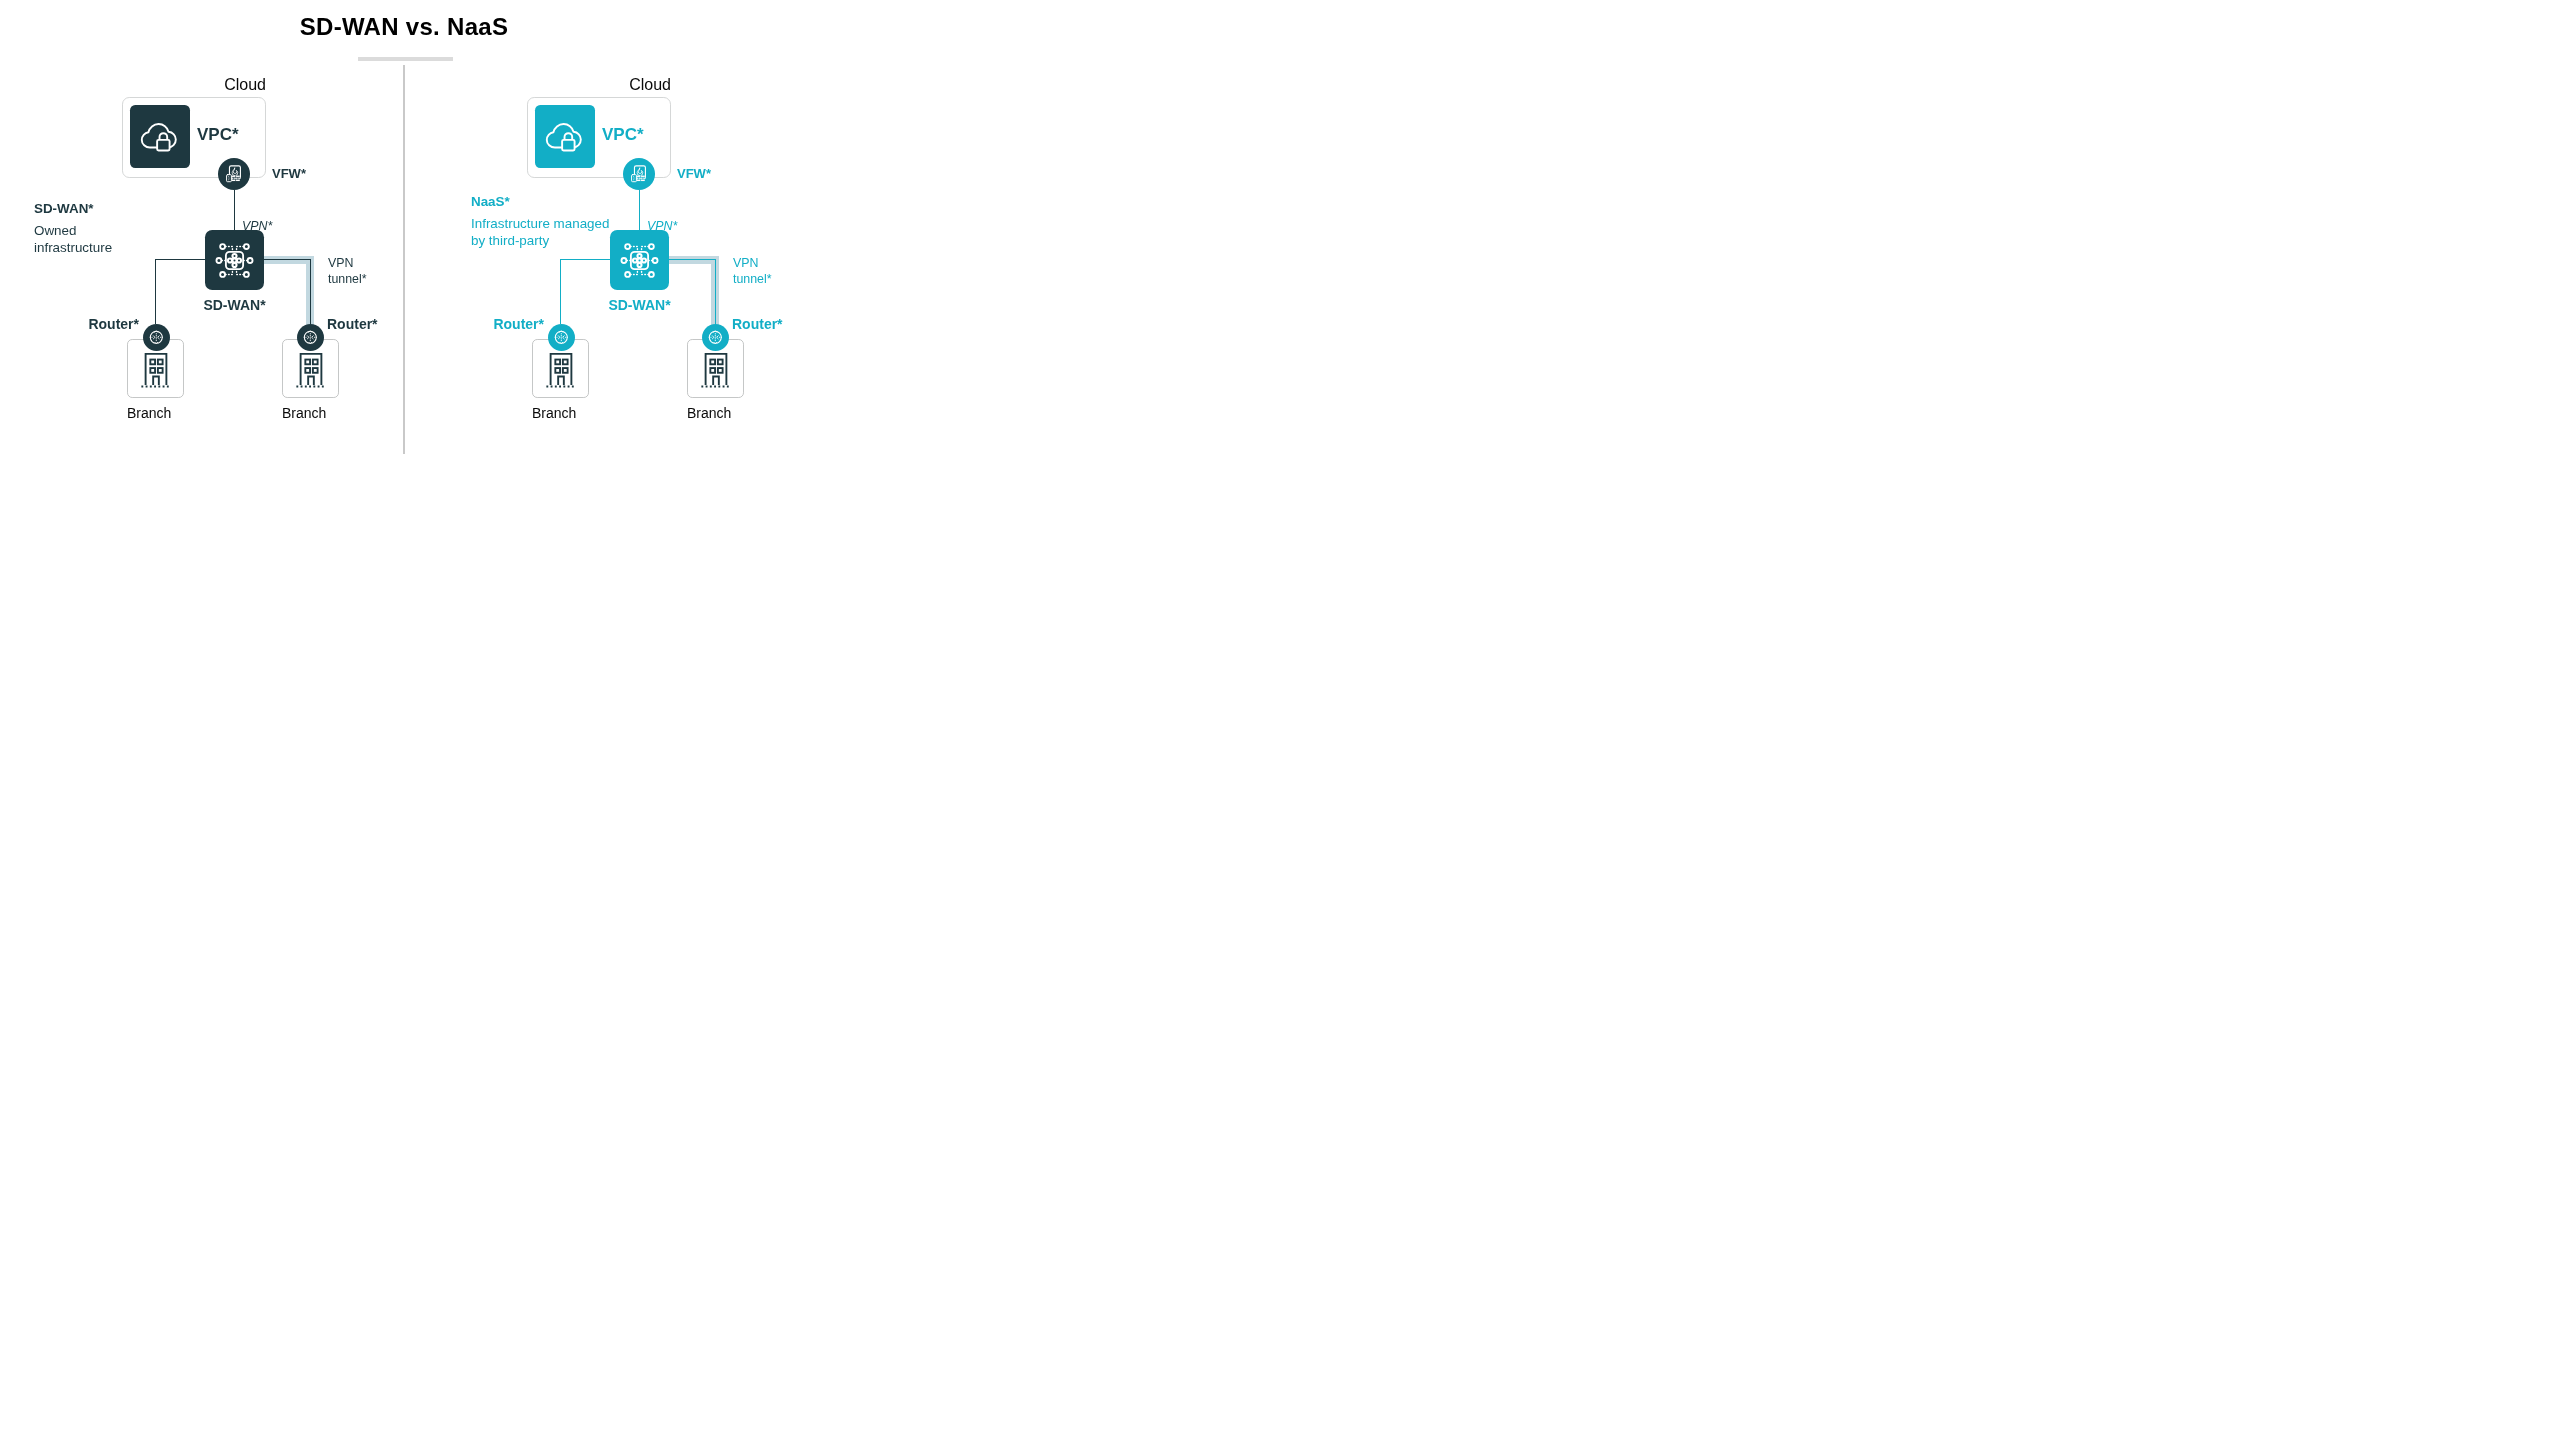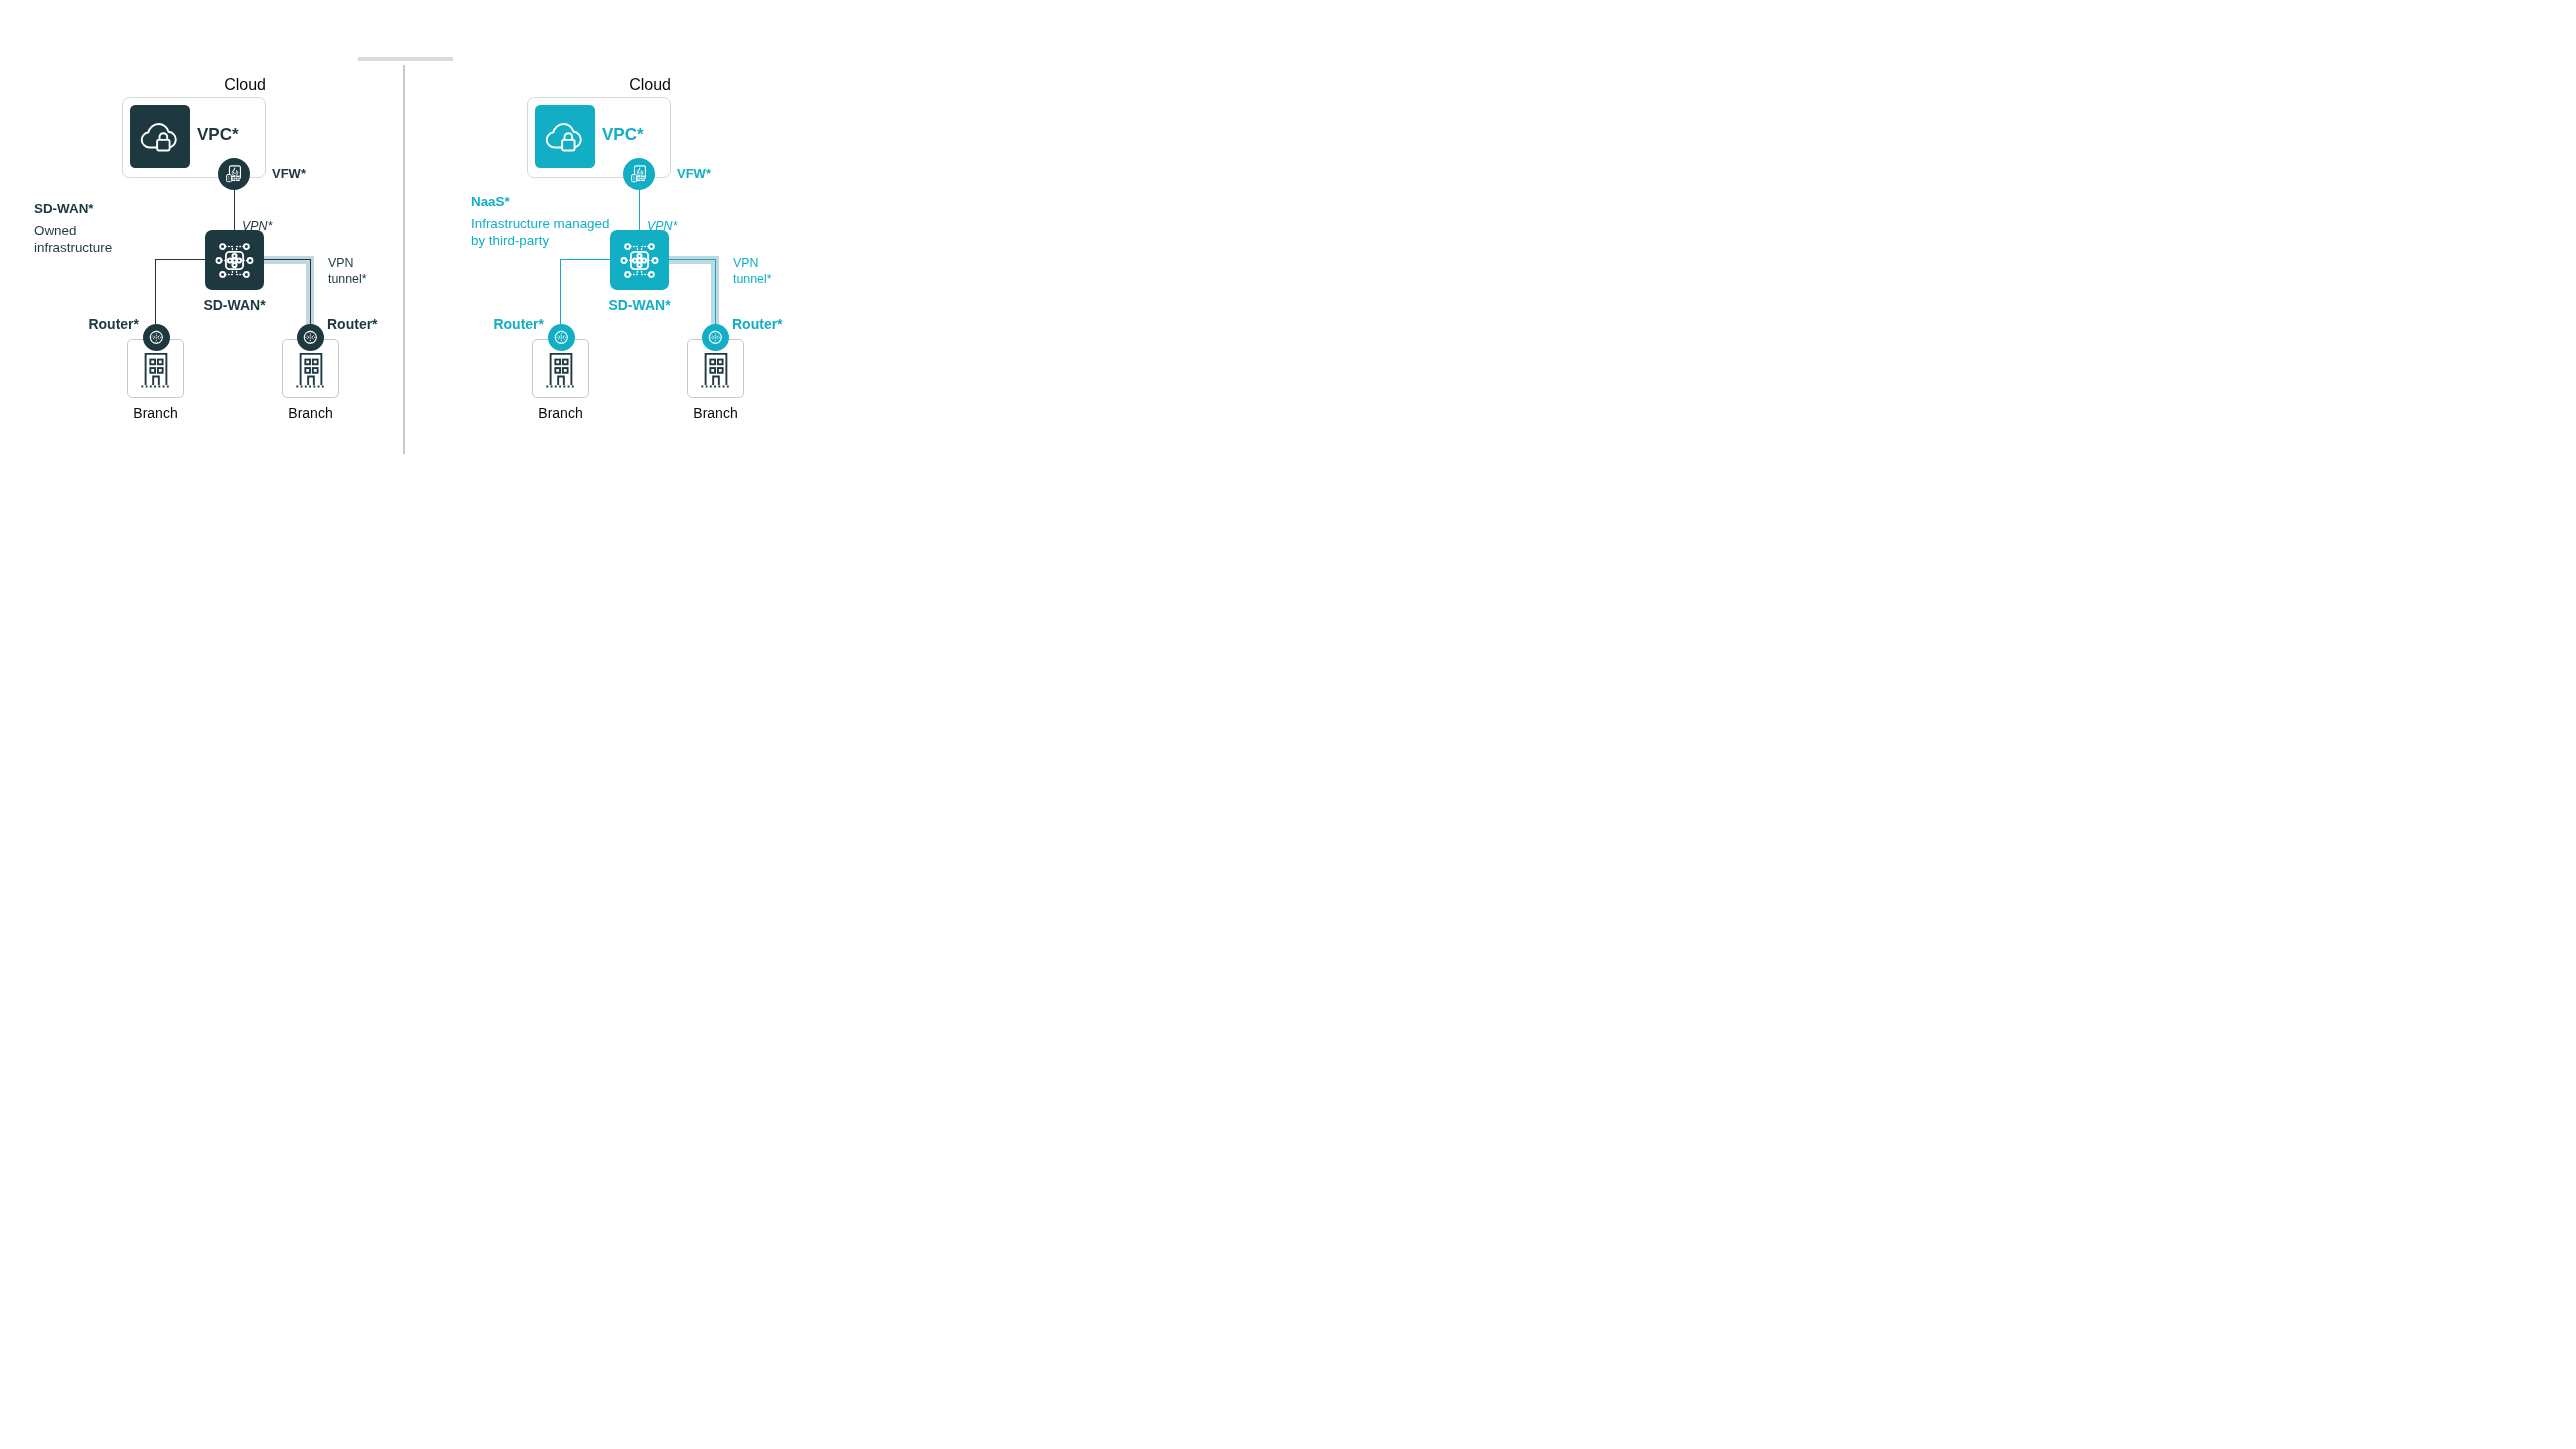--- a/index.html
+++ b/index.html
@@ -54,40 +54,41 @@
   .router.a{left:143px;top:324px;}
   .router.b{left:297px;top:324px;}
   .router-label{font-size:14px;font-weight:800;color:var(--c);}
   .router-label.a{left:66px;top:316px;width:73px;text-align:right;}
   .router-label.b{left:327px;top:316px;}
 
   .branch-box{width:57px;height:59px;background:#fff;border:1px solid var(--branch-box-border,#c5c7c7);
     border-radius:5.2px;box-sizing:border-box;display:flex;align-items:center;justify-content:center;}
   .branch-box.a{left:127px;top:339px;}
   .branch-box.b{left:282px;top:339px;}
-  .branch-label{width:57px;text-align:center;font-size:14px;color:var(--black-text,#0a0a0a);}
+  .branch-label{width:57px;text-align:left;font-size:14px;color:var(--black-text,#0a0a0a);}
   .branch-label.a{left:127px;top:405px;}
   .branch-label.b{left:282px;top:405px;}
 
   .side-note{font-size:13.4px;line-height:17px;color:var(--c);}
   .panel.left  .side-note{left:34px;top:200px;}
   .panel.right .side-note{left:25px;top:193px;margin-left:41px;}
   .side-note .heading{font-weight:800;margin-bottom:4.6px;}
 
   
   .wicon{stroke:#fff;fill:none;stroke-linecap:round;stroke-linejoin:round;}
   .boxfill{fill:var(--c);}
   .brickline{stroke:var(--c);}
   .bicon{stroke:var(--dark,#1e3840);fill:none;stroke-linecap:butt;stroke-linejoin:miter;}
 </style>
 </head>
 <body>
 
 <div class="canvas">
 
+  <div class="title">SD-WAN vs. NaaS</div>
   <div class="title-underline"></div>
   <div class="divider"></div>
 
   <section class="panel left">
 
     <div class="abs conn-h"></div>
     <div class="abs conn-v"></div>
     <div class="abs tunnel-h"></div>
     <div class="abs tunnel-v"></div>
     <div class="abs tunnel-line-h"></div>

